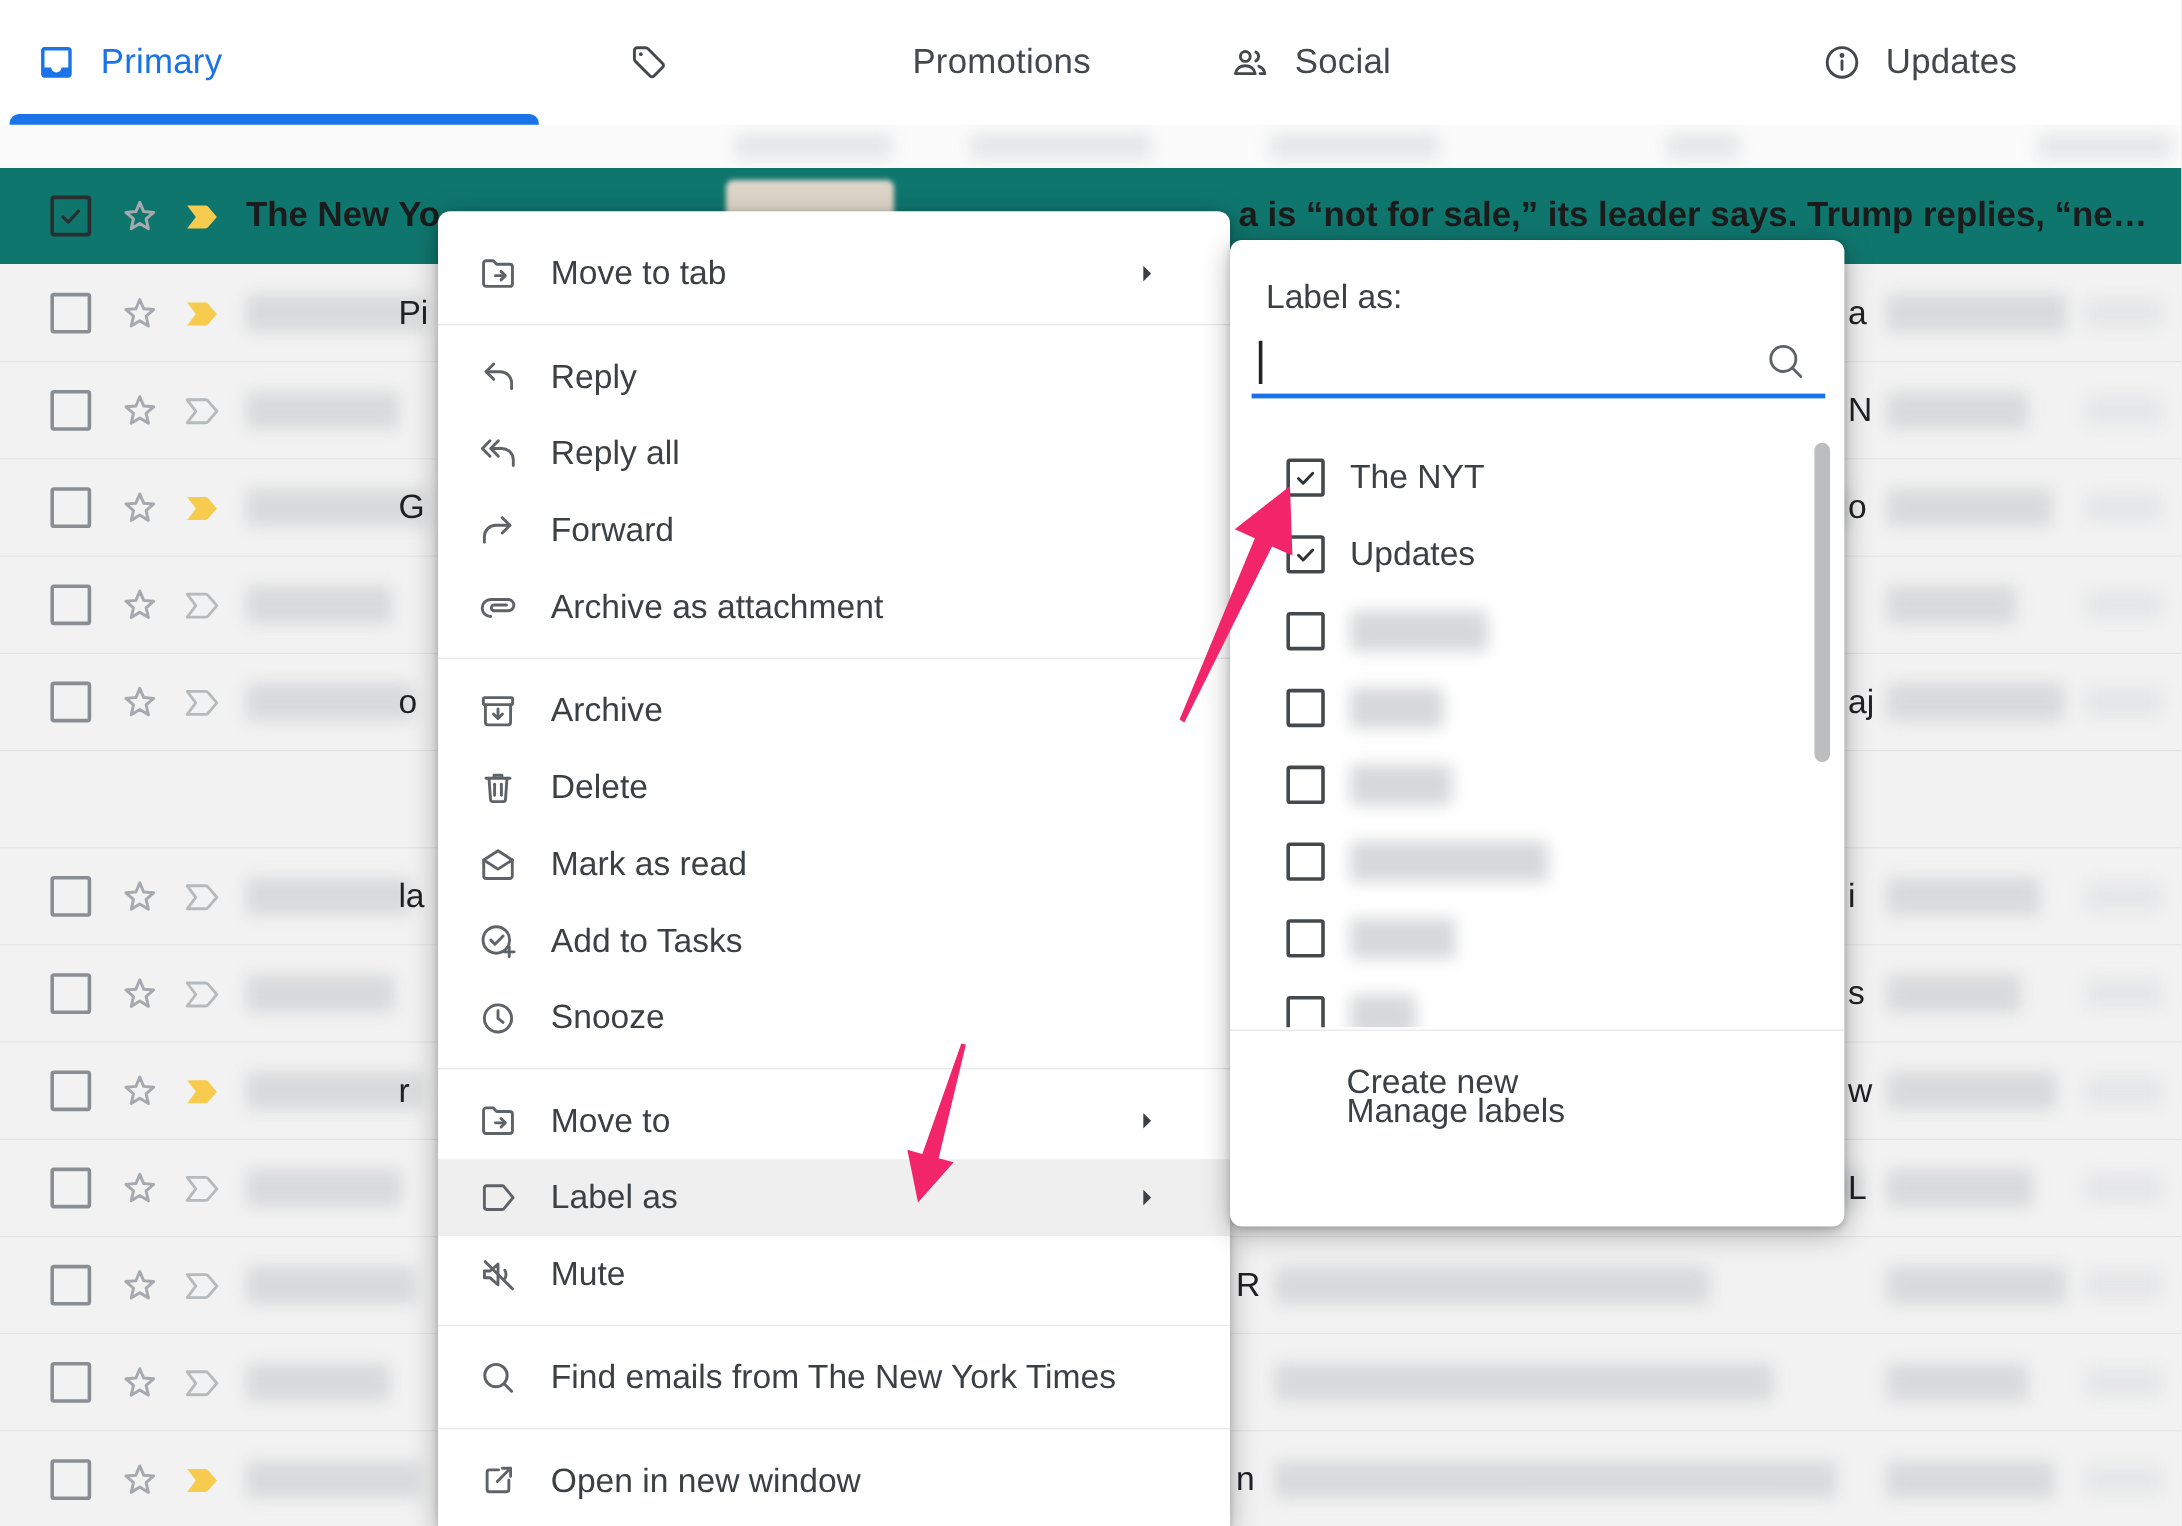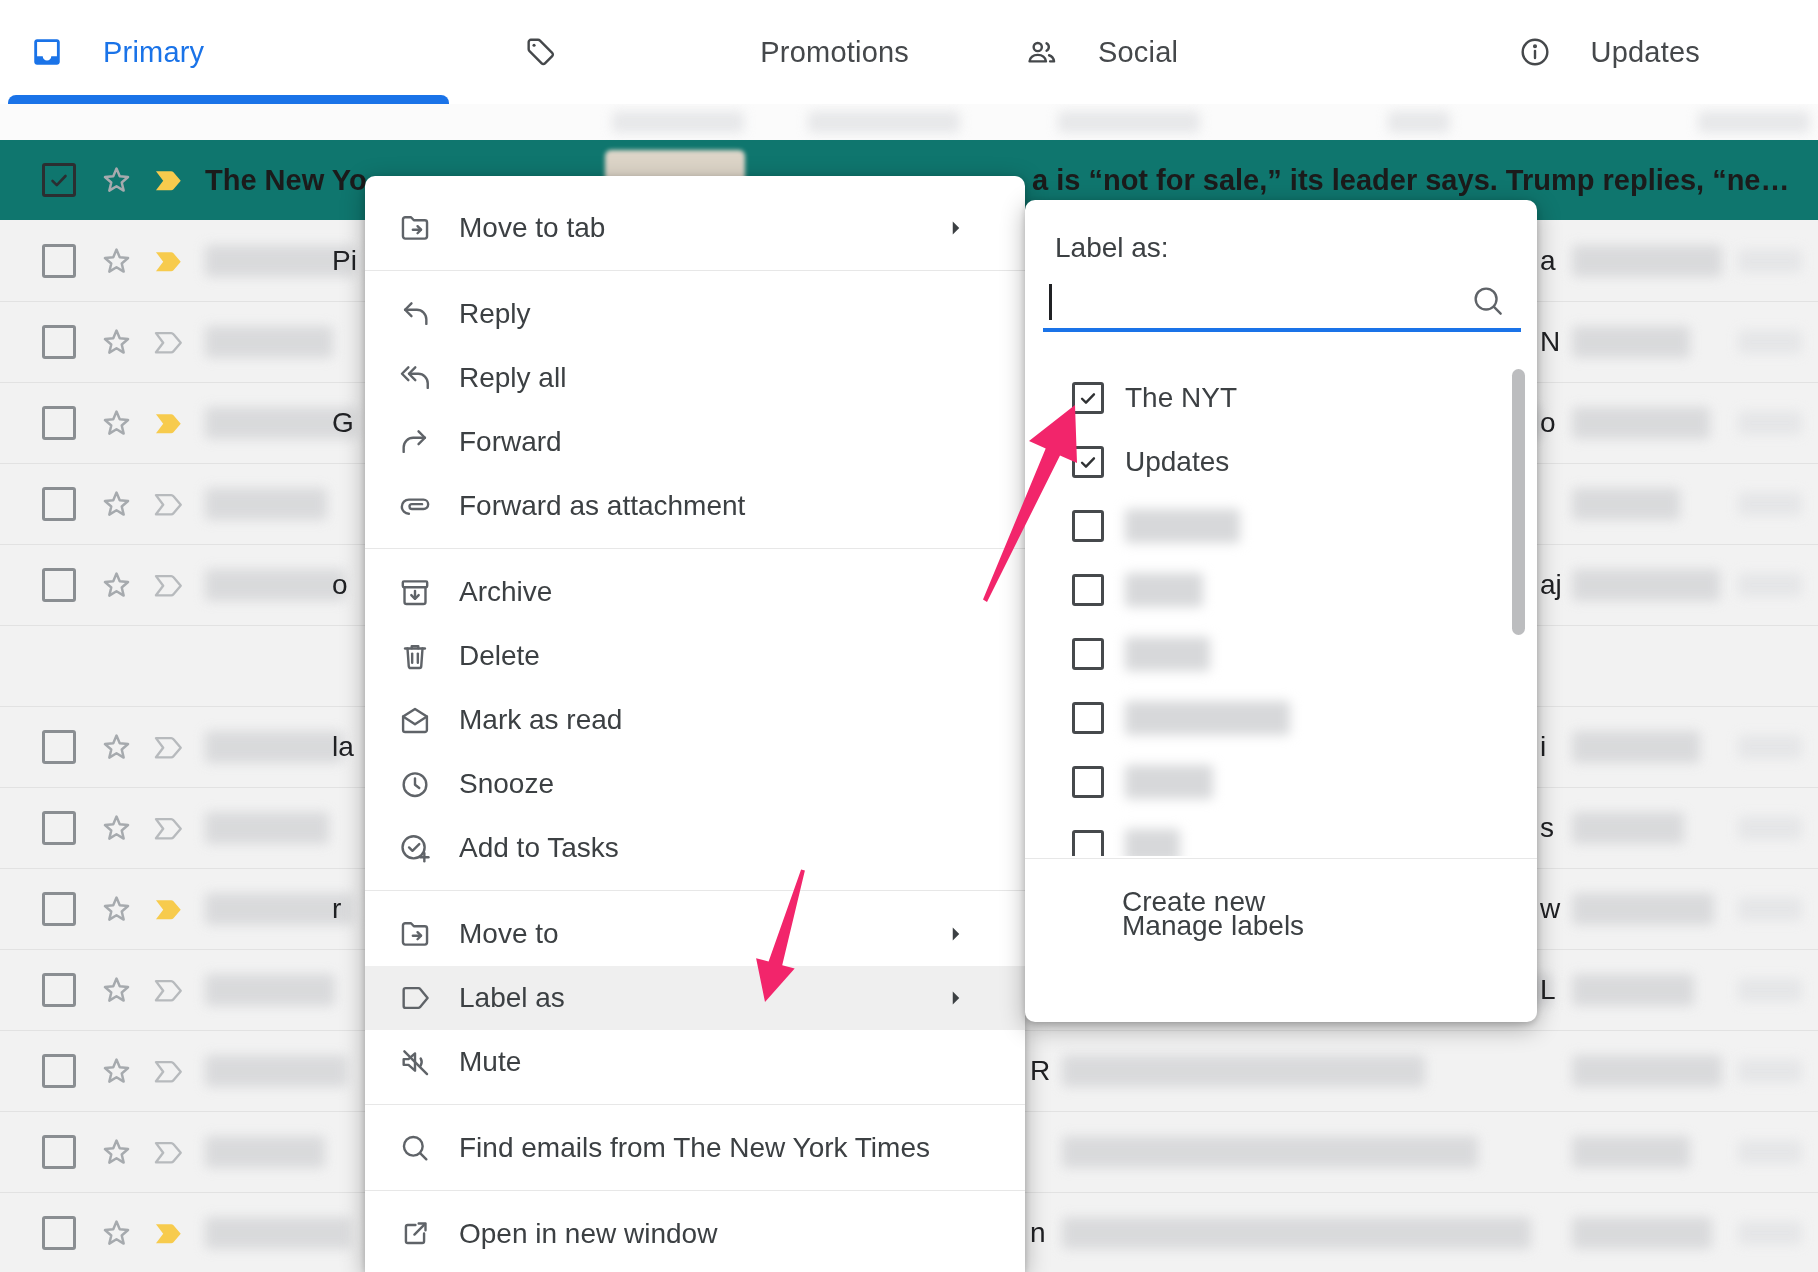--- a/index.html
+++ b/index.html
@@ -1,21 +1,21 @@
 <!DOCTYPE html>
 <html><head>
 <meta charset="utf-8">
 <style>
   html,body{margin:0;padding:0;background:#e9e9e9;}
   .stage{position:relative;width:1818px;height:1272px;overflow:hidden;
          background:#f2f2f2;font-family:"Liberation Sans","DejaVu Sans",sans-serif;
          -webkit-font-smoothing:antialiased;}
   
   .tabbar{position:absolute;left:0;top:0;width:1818px;height:104px;background:#ffffff;z-index:3;}
-  .tab{position:absolute;top:0;height:104px;display:flex;align-items:center;gap:39px;cursor:pointer;}
+  .tab{position:absolute;top:0;height:104px;display:flex;align-items:center;gap:20px;cursor:pointer;}
   .tab .tab-label{font-size:29px;font-weight:500;color:#45484b;letter-spacing:.2px;}
   .tab.active .tab-label{color:#1a73e8;}
   .tab .tab-ic{display:flex;color:#45484b;}
   .tab.active .tab-ic{color:#1a73e8;}
   .tab-underline{position:absolute;bottom:0;height:9px;background:#1a73e8;border-radius:8px 8px 0 0;}
   
   .striprow{position:absolute;left:0;width:1818px;background:#fbfbfb;border-bottom:1px solid #e4e4e4;z-index:1;}
   .row{position:absolute;left:0;width:1818px;background:#f2f2f2;border-bottom:1px solid #e2e2e2;z-index:1;}
   .row.selected{background:#0f766e;border-bottom:none;}
   .row.gaprow{border-bottom:1px solid #e2e2e2;}
@@ -406,21 +406,21 @@
           </svg>
         </div>
         <div class="mil">Forward</div>
       </div>
       <div class="mi">
         <div class="mic">
           <svg width="34" height="34" viewBox="0 0 24 24" fill="none" stroke="currentColor" stroke-width="1.7" stroke-linecap="round" stroke-linejoin="round">
             <path d="M7.7 17.5a5 5 0 0 1 0-10H18a3.3 3.3 0 0 1 0 6.6H9.8a1.7 1.7 0 0 1 0-3.4H17"></path>
           </svg>
         </div>
-        <div class="mil">Forward as attachment</div>
+        <div class="mil">Archive as attachment</div>
       </div>
       <div class="mdiv"></div>
       <div class="mi">
         <div class="mic">
           <svg width="34" height="34" viewBox="0 0 24 24" fill="none" stroke="currentColor" stroke-width="1.7" stroke-linecap="round" stroke-linejoin="round">
             <path d="M4.6 8.8V19a1.5 1.5 0 0 0 1.5 1.5h11.8a1.5 1.5 0 0 0 1.5-1.5V8.8"></path>
             <rect x="3.4" y="4.5" width="17.2" height="4.1" rx="0.8"></rect>
             <path d="M12 11.2v5.4"></path>
             <path d="M9.4 14.2 12 16.8l2.6-2.6"></path>
           </svg>
@@ -444,36 +444,36 @@
           <svg width="34" height="34" viewBox="0 0 24 24" fill="none" stroke="currentColor" stroke-width="1.7" stroke-linecap="round" stroke-linejoin="round">
             <path d="M3.6 9.6 12 4.2l8.4 5.4V19a1.5 1.5 0 0 1-1.5 1.5H5.1A1.5 1.5 0 0 1 3.6 19z"></path>
             <path d="M3.6 9.6 12 15l8.4-5.4"></path>
           </svg>
         </div>
         <div class="mil">Mark as read</div>
       </div>
       <div class="mi">
         <div class="mic">
           <svg width="34" height="34" viewBox="0 0 24 24" fill="none" stroke="currentColor" stroke-width="1.7" stroke-linecap="round" stroke-linejoin="round">
-            <circle cx="12" cy="12.5" r="8"></circle>
-            <path d="M12 8v4.5l3 2.3"></path>
-          </svg>
-        </div>
-        <div class="mil">Snooze</div>
-      </div>
-      <div class="mi">
-        <div class="mic">
-          <svg width="34" height="34" viewBox="0 0 24 24" fill="none" stroke="currentColor" stroke-width="1.7" stroke-linecap="round" stroke-linejoin="round">
             <circle cx="11" cy="11.5" r="7.8"></circle>
             <path d="M7.8 11.6l2.4 2.4 4.8-4.8"></path>
             <path d="M18.6 15.6v5.8"></path>
             <path d="M15.7 18.5h5.8"></path>
           </svg>
         </div>
         <div class="mil">Add to Tasks</div>
+      </div>
+      <div class="mi">
+        <div class="mic">
+          <svg width="34" height="34" viewBox="0 0 24 24" fill="none" stroke="currentColor" stroke-width="1.7" stroke-linecap="round" stroke-linejoin="round">
+            <circle cx="12" cy="12.5" r="8"></circle>
+            <path d="M12 8v4.5l3 2.3"></path>
+          </svg>
+        </div>
+        <div class="mil">Snooze</div>
       </div>
       <div class="mdiv"></div>
       <div class="mi">
         <div class="mic">
           <svg width="34" height="34" viewBox="0 0 24 24" fill="none" stroke="currentColor" stroke-width="1.7" stroke-linecap="round" stroke-linejoin="round">
             <path d="M3.5 6c0-.9.7-1.6 1.6-1.6h4.1l2 2.1h7.7c.9 0 1.6.7 1.6 1.6v9.8c0 .9-.7 1.6-1.6 1.6H5.1c-.9 0-1.6-.7-1.6-1.6z"></path>
             <path d="M10.5 13.2h5.5"></path>
             <path d="M13.8 10.7l2.5 2.5-2.5 2.5"></path>
           </svg>
         </div>

